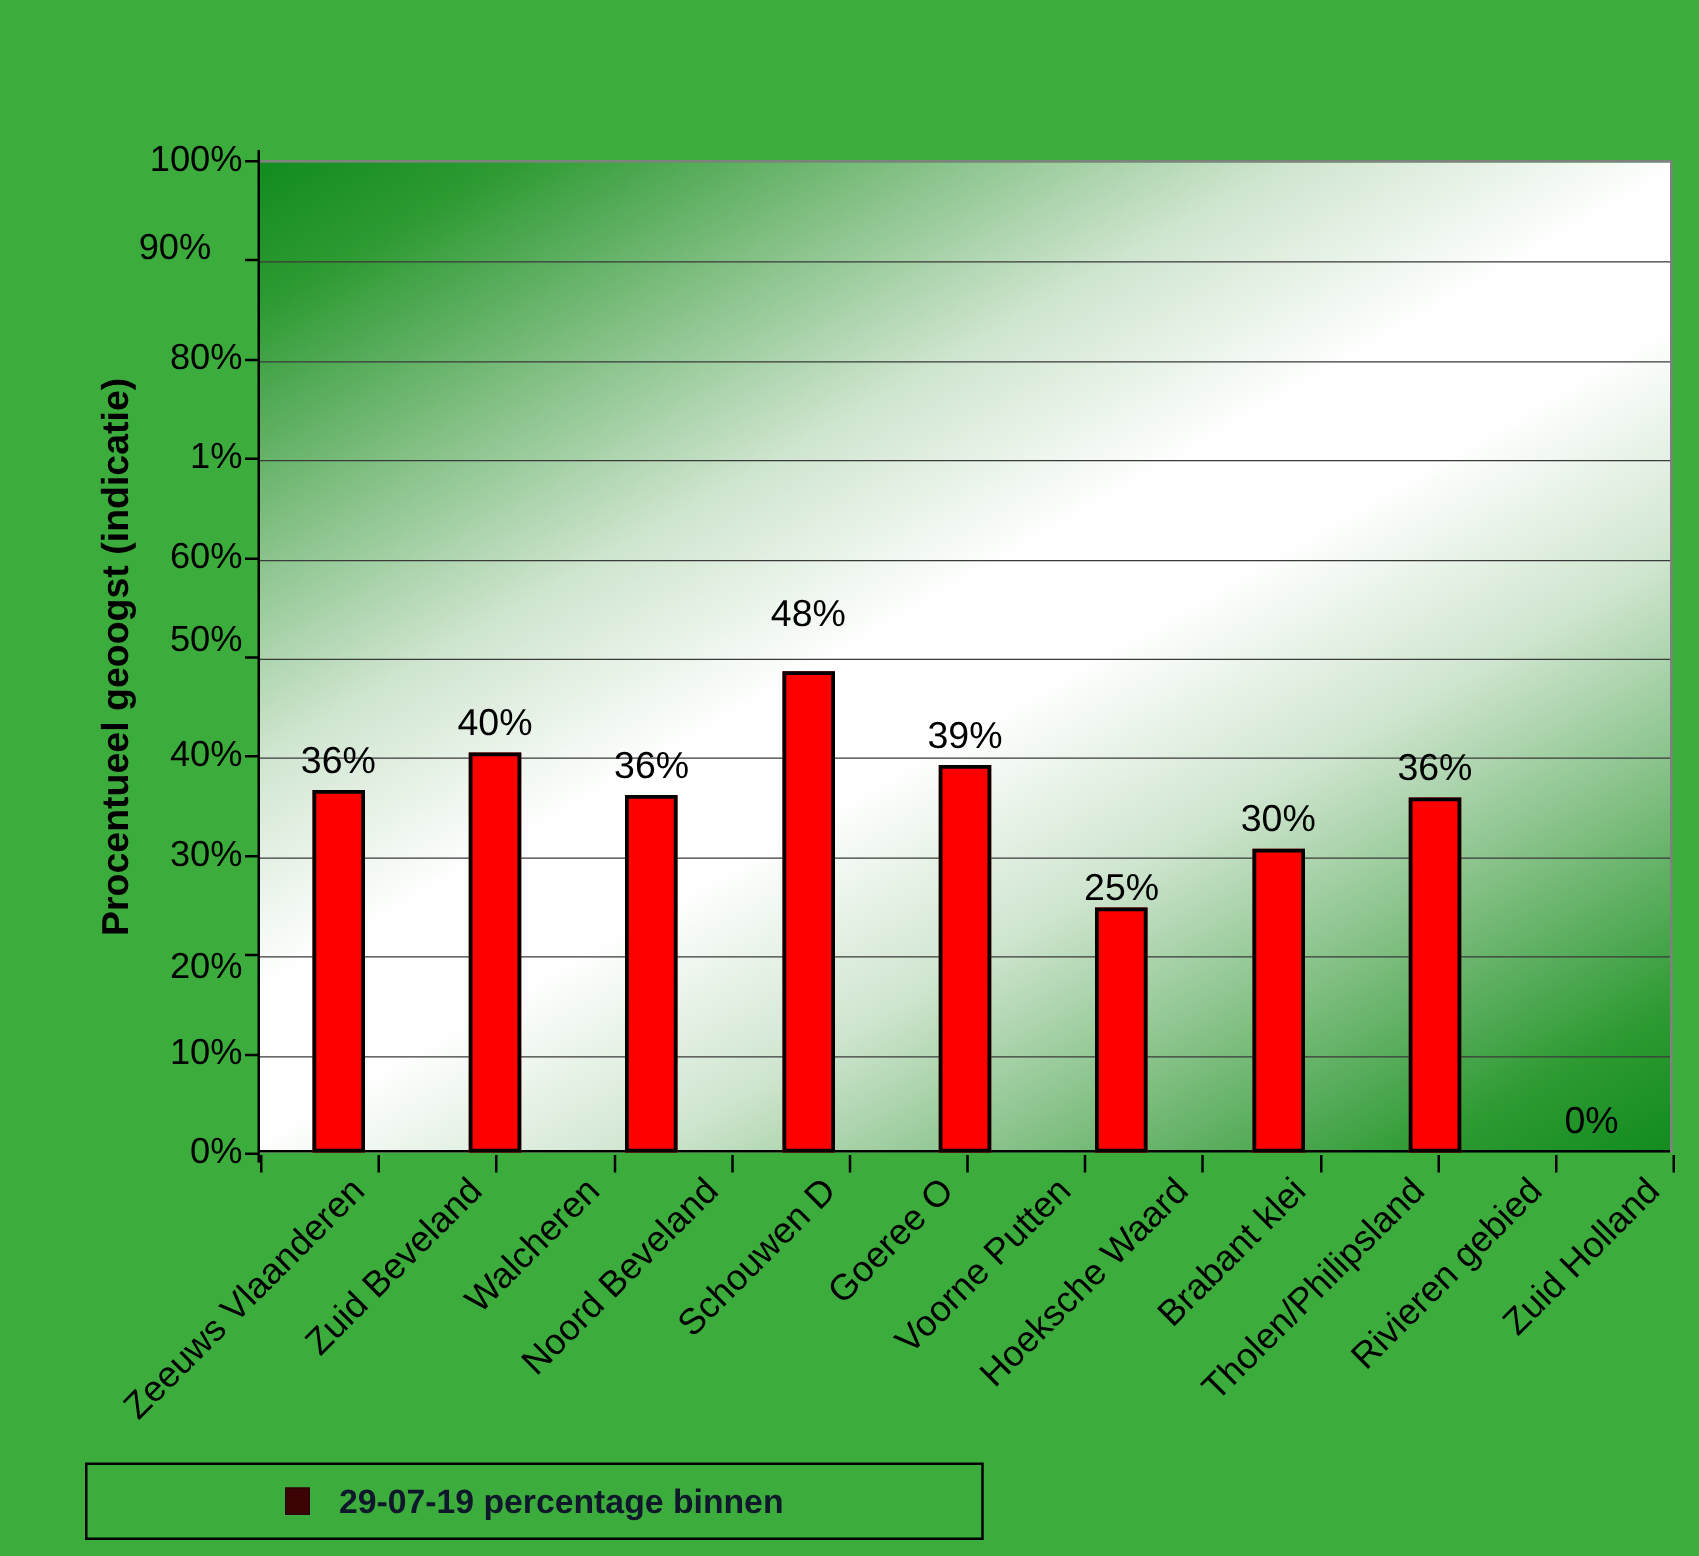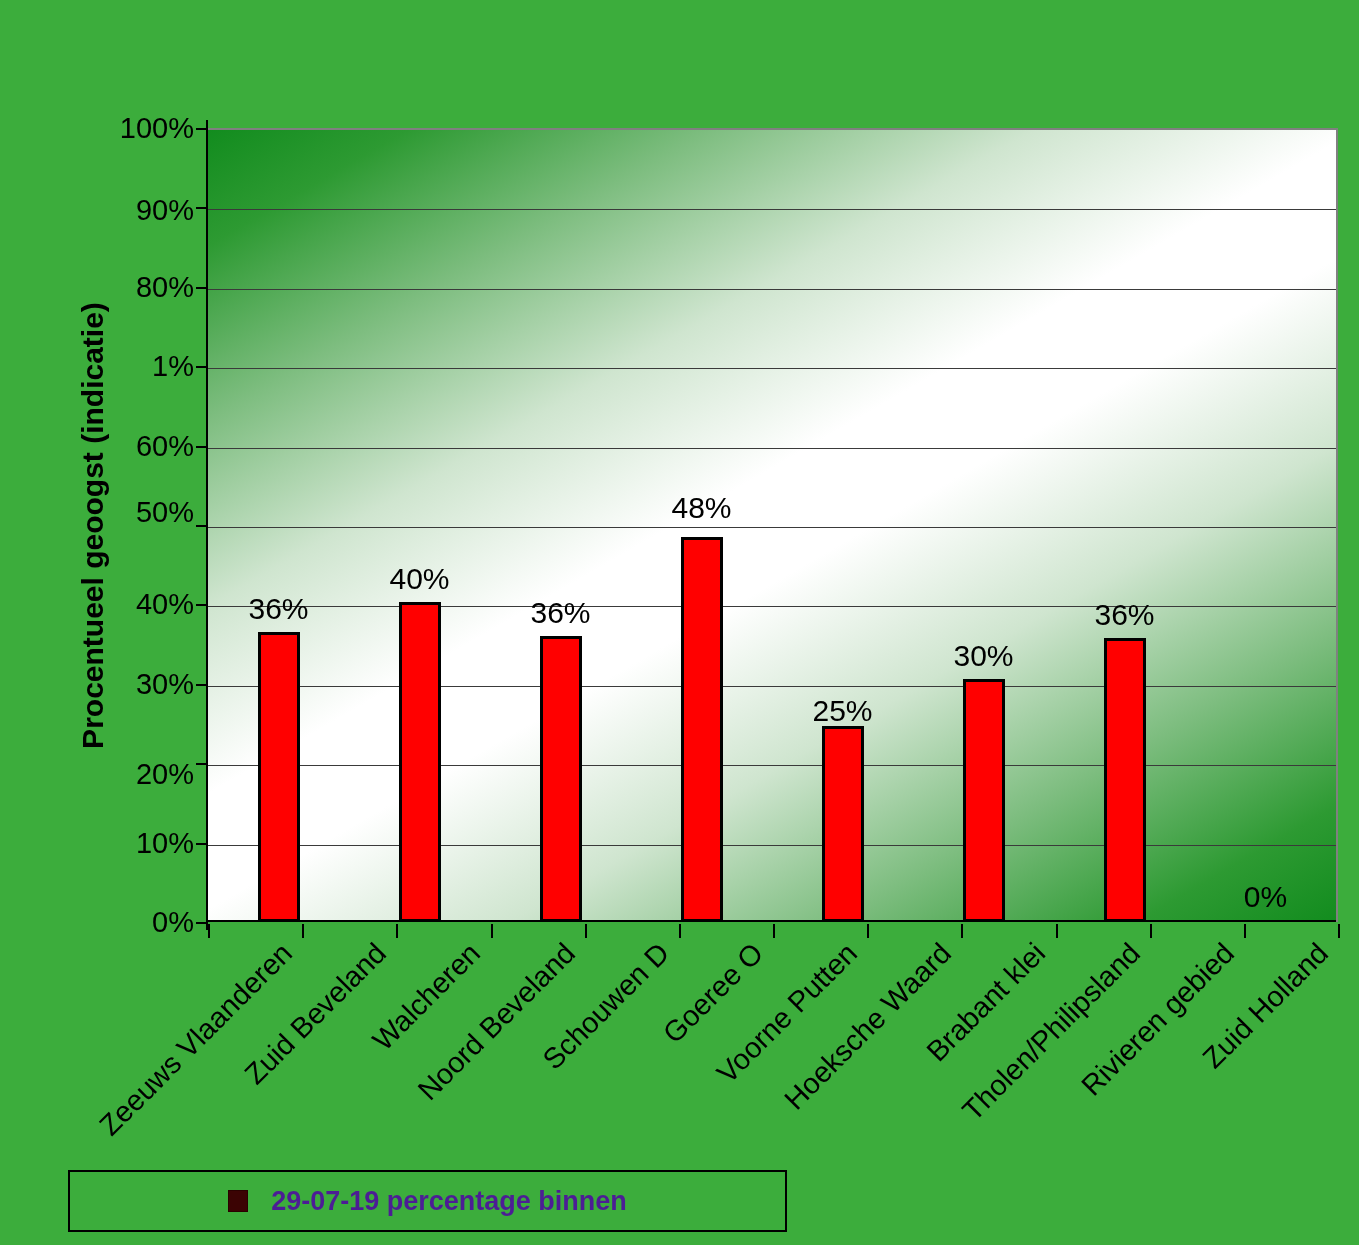--- a/index.html
+++ b/index.html
@@ -218,21 +218,21 @@
     width: 20px;
     height: 22px;
     background: #3b0303;
     border: 1px solid #2a0000;
     box-sizing: border-box;
     display: inline-block;
   }
   #legend-label {
     font-size: 27px;
     font-weight: bold;
-    color: #4c1d95;
+    color: #0f172a;
     white-space: nowrap;
     margin-left: 18px;
   }
 </style>
 </head>
 <body>
 
 <div id="chart-root">
 
   <div id="y-axis-title">Procentueel geoogst (indicatie)</div>
@@ -240,21 +240,21 @@
   <div id="y-tick-labels">
       <div class="y-tick-label" style="top: 794px;">0%</div>
       <div class="y-tick-label" style="top: 714.6px;">10%</div>
       <div class="y-tick-label" style="top: 646px;">20%</div>
       <div class="y-tick-label" style="top: 555.8px;">30%</div>
       <div class="y-tick-label" style="top: 476.4px;">40%</div>
       <div class="y-tick-label" style="top: 384px;">50%</div>
       <div class="y-tick-label" style="top: 317.6px;">60%</div>
       <div class="y-tick-label" style="top: 238.2px;">1%</div>
       <div class="y-tick-label" style="top: 158.8px;">80%</div>
-      <div class="y-tick-label" style="top: 82px;">90%</div>
+      <div class="y-tick-label" style="top: 71px; text-align: center;">90%</div>
       <div class="y-tick-label" style="top: 0px;">100%</div>
     </div>
 
   <div id="y-axis-line"></div>
 
   <div id="plot-area">
     <div id="gridlines">
         <div class="gridline baseline"></div>
         <div class="gridline" style="top: 714.6px;"></div>
         <div class="gridline" style="top: 635.2px;"></div>
@@ -274,21 +274,25 @@
         <div class="bar-slot">
           <div class="bar" style="height: 319.982px;"></div>
           <div class="bar-value" style="bottom: 327.982px;">40%</div>
         </div>
         <div class="bar-slot">
           <div class="bar" style="height: 285.84px;"></div>
           <div class="bar-value" style="bottom: 293.84px;">36%</div>
         </div>
         <div class="bar-slot">
           <div class="bar" style="height: 385.09px;"></div>
-          <div class="bar-value" style="bottom: 399px;">48%</div>
+          <div class="bar-value" style="bottom: 415px;">48%</div>
+        </div>
+        <div class="bar-slot">
+          <div class="bar" style="height: 309.66px;"></div>
+          <div class="bar-value" style="bottom: 317.66px;">39%</div>
         </div>
         <div class="bar-slot">
           <div class="bar" style="height: 196.118px;"></div>
           <div class="bar-value" style="bottom: 196px;">25%</div>
         </div>
         <div class="bar-slot">
           <div class="bar" style="height: 242.964px;"></div>
           <div class="bar-value" style="bottom: 250.964px;">30%</div>
         </div>
         <div class="bar-slot">

